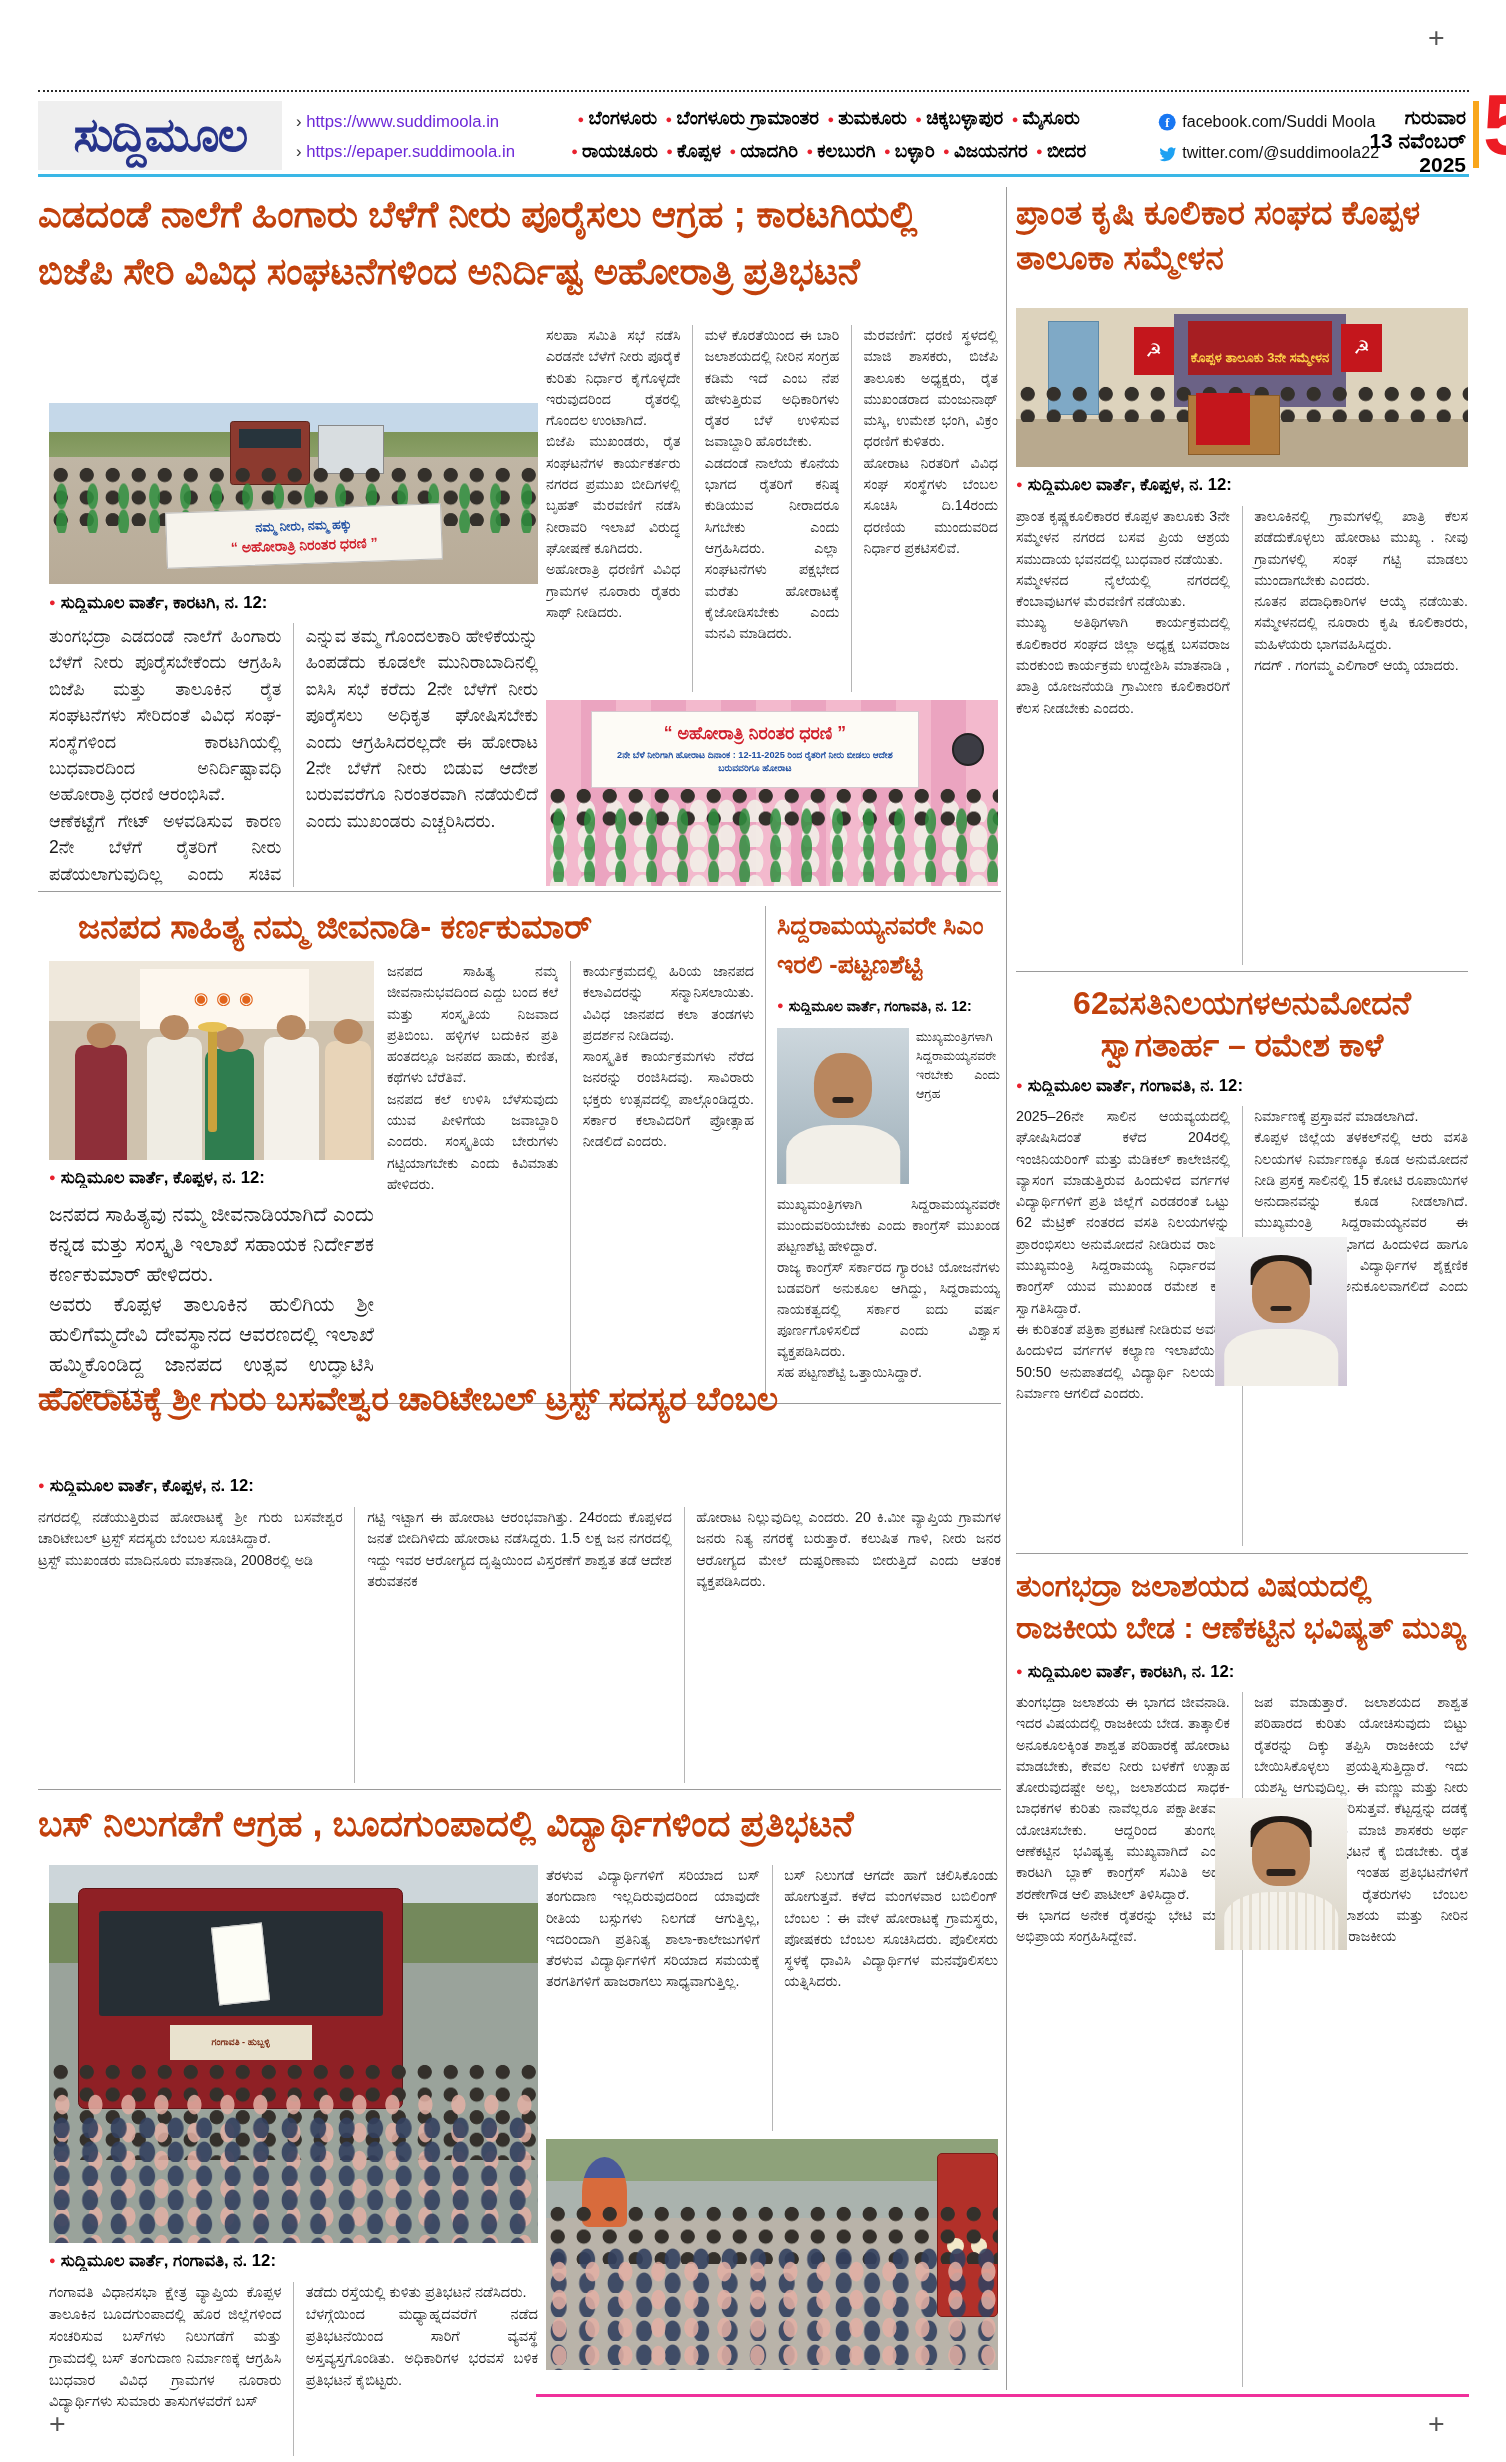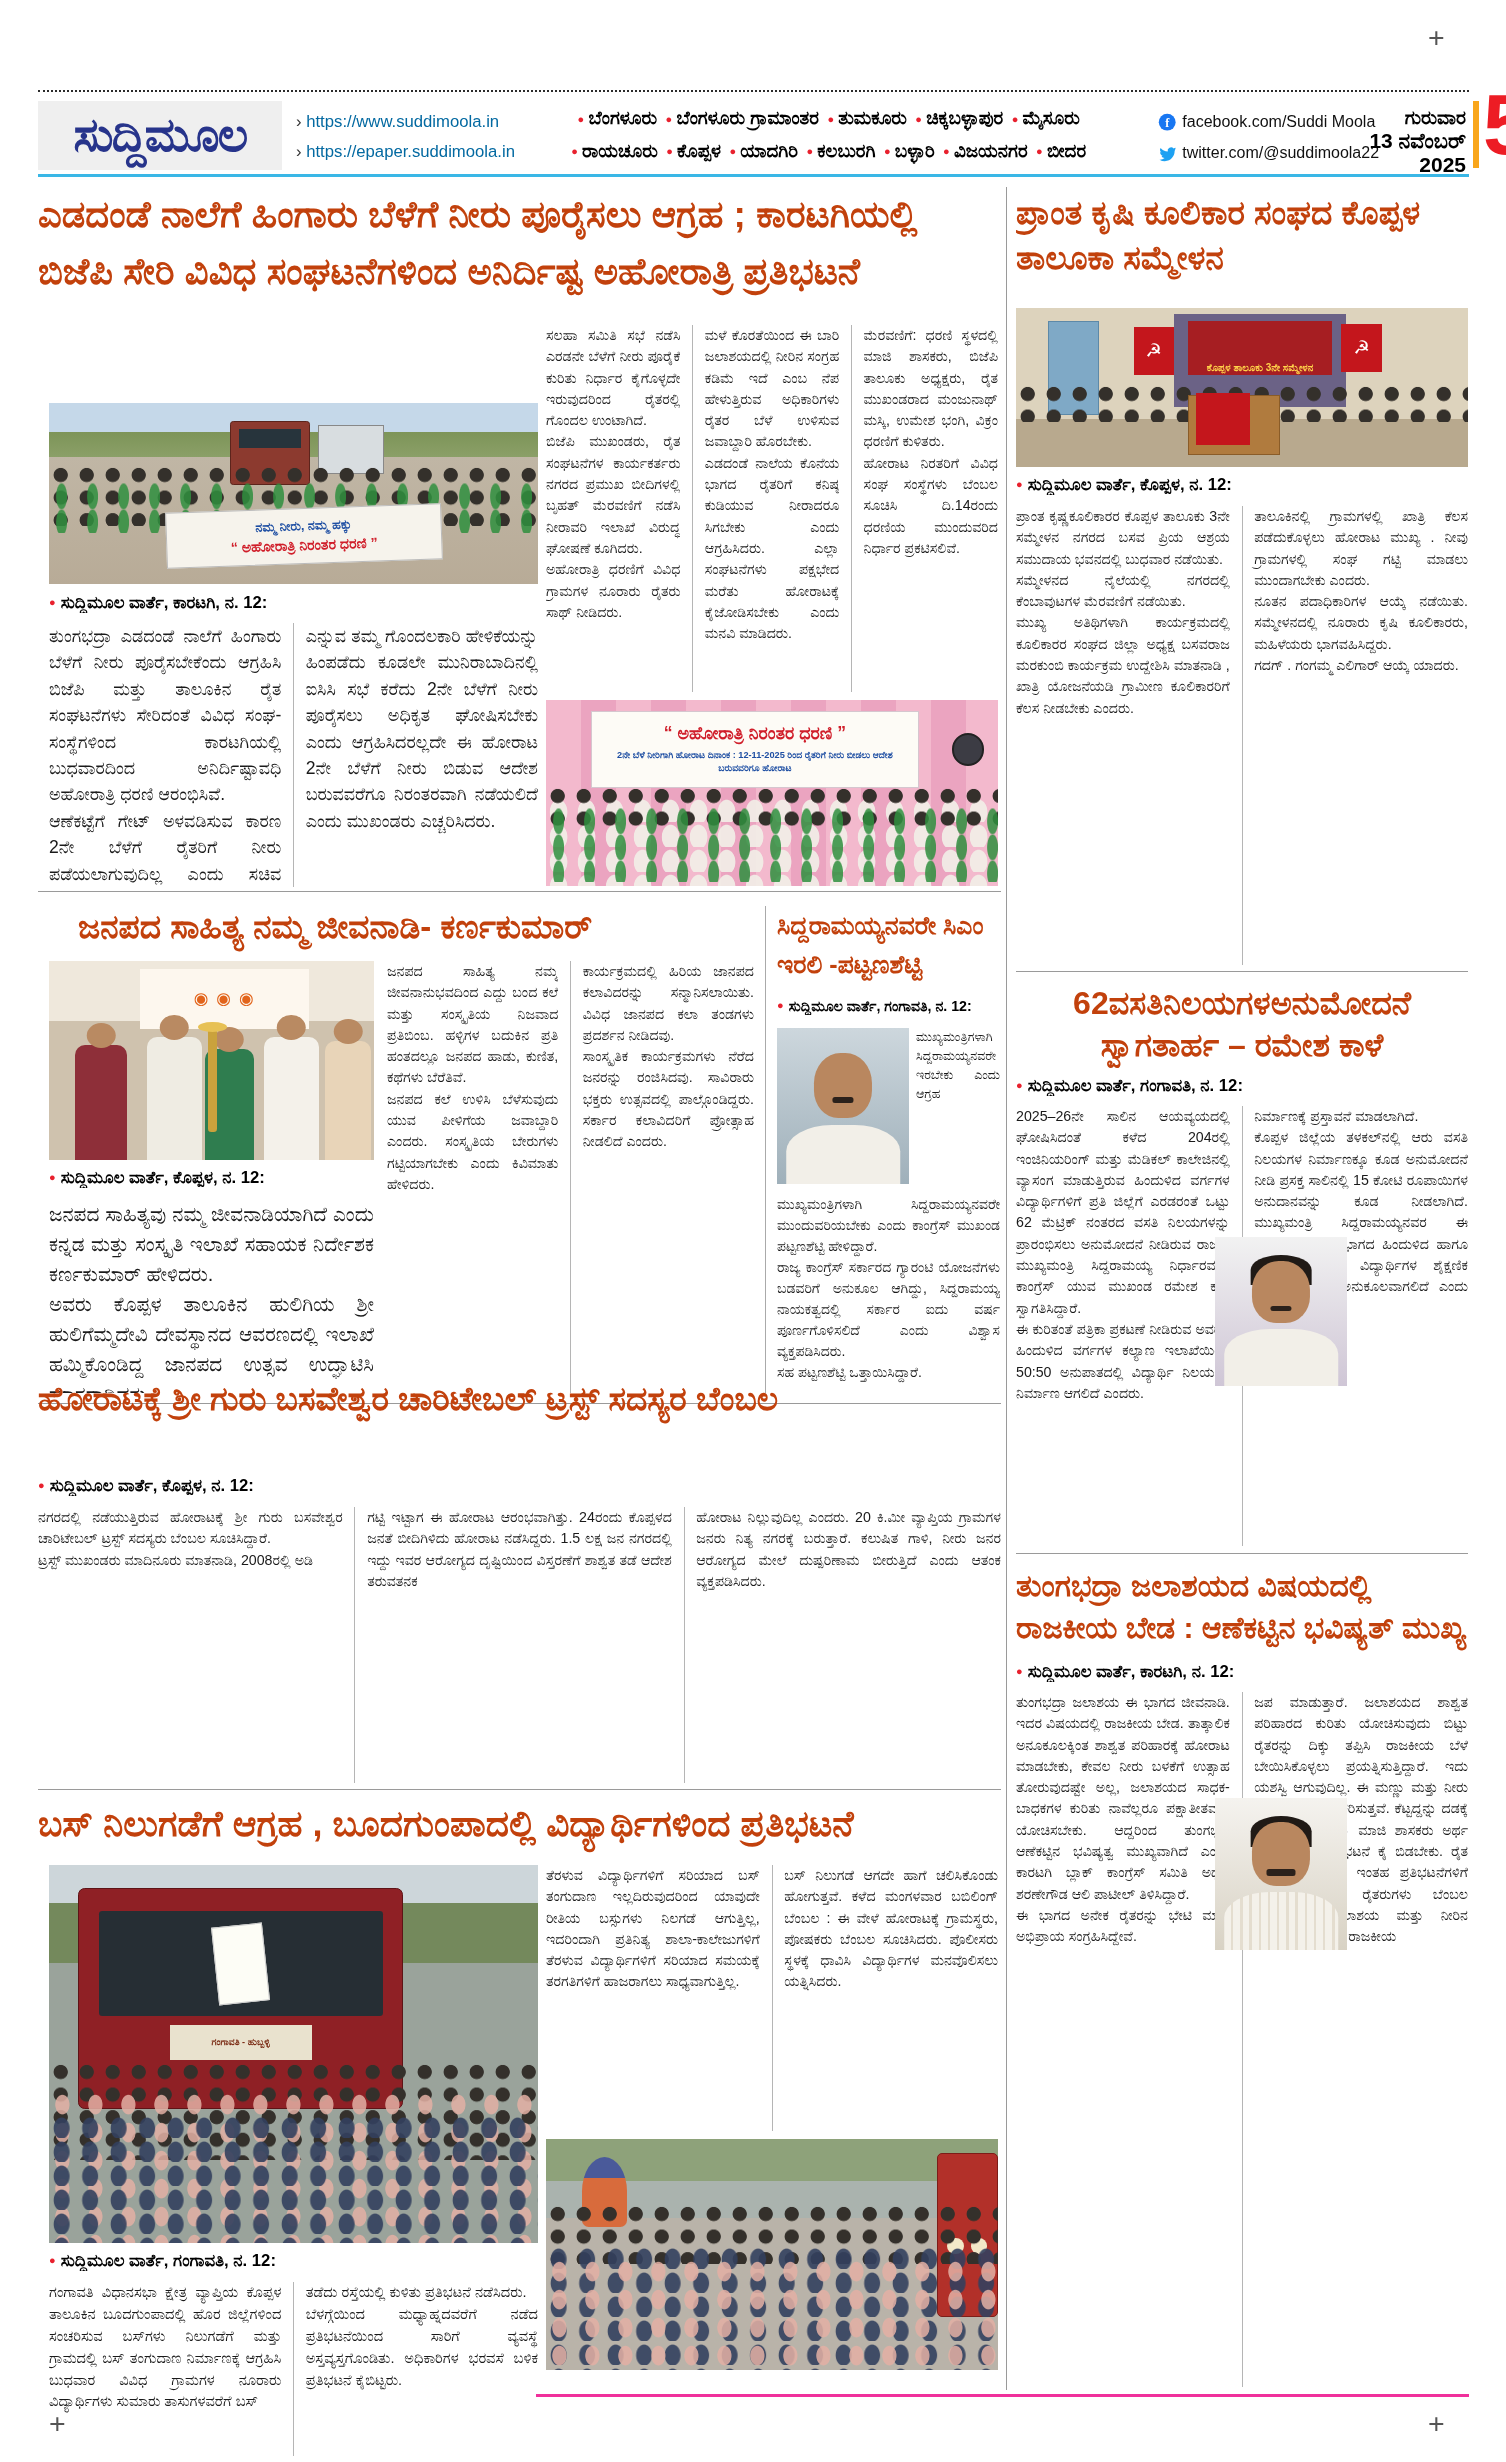--- a/index.html
+++ b/index.html
@@ -9,21 +9,21 @@
   .crop{position:absolute;font-size:28.5px;font-weight:300;color:#555;line-height:1;}
   .dotted{position:absolute;border-top:2.5px dotted #2b2b2b;}
   .bluerule{position:absolute;height:3.3px;background:#3ab7e6;}
   .grayrule{position:absolute;border-top:1.7px solid #9a9a9a;}
   .vdiv{position:absolute;border-left:1.7px solid #9a9a9a;}
   .pinkrule{position:absolute;height:3.3px;background:#f0309b;}
 
   
   .logo-box{position:absolute;display:flex;align-items:center;justify-content:center;background:#efefef;}
   .logo-text{font-size:47px;font-weight:800;color:#27348b;letter-spacing:-1.7px;}
-  .urls{position:absolute;font-size:16.7px;line-height:1.75;color:#0369a1;}
+  .urls{position:absolute;font-size:16.7px;line-height:1.75;color:#6d28d9;}
   .urls .u::before{content:"› ";color:#333;}
   .cities{position:absolute;text-align:center;font-size:18.4px;font-weight:700;line-height:1.75;color:#000;}
   .city{white-space:nowrap;margin-top:8px;}
   .city::before{content:"●";color:#e8212e;font-size:11px;vertical-align:1.7px;margin:0 4.2px 0 8.4px;}
   .social{position:absolute;font-size:16px;line-height:1.9;color:#111;}
   .social .row{display:flex;align-items:center;gap:5.9px;}
   .datebox{position:absolute;text-align:right;font-weight:700;color:#000;}
   .datebox .day{font-size:19px;}
   .datebox .dt{font-size:21px;}
   .orangebar{position:absolute;background:#f9a61b;}
@@ -60,21 +60,21 @@
   .ph-stage{background:repeating-linear-gradient(90deg,#f3b9cd 0 35px,#eba4c0 35px 70px);}
   .ph-stage .sb{position:absolute;left:10%;top:6%;width:72%;height:40%;background:#fdfbf6;border:0.8px solid #d5c6cf;
       display:flex;flex-direction:column;align-items:center;justify-content:center;gap:5px;}
   .ph-stage .sb .t{color:#d01e2a;font-weight:800;font-size:17.6px;white-space:nowrap;}
   .ph-stage .sb .s{color:#1f4fa3;font-weight:700;font-size:9.2px;text-align:center;line-height:1.4;width:92%;}
   .ph-stage .fan{position:absolute;right:3%;top:18%;width:28.5px;height:28.5px;border-radius:50%;background:#3c3c44;border:2.5px solid #222;}
   .ph-meeting{background:linear-gradient(180deg,#ddd3bd 0 70%,#b8a98e 70% 100%);}
   .ph-meeting .door{position:absolute;left:7%;top:8%;width:11%;height:58%;background:#7fa9c6;border:1.7px solid #5d89a8;}
   .ph-meeting .bd{position:absolute;left:35%;top:4%;width:38%;height:58%;background:#6b6286;}
   .ph-meeting .bn{position:absolute;left:38%;top:8%;width:32%;height:34%;background:#a61e22;display:flex;align-items:flex-end;justify-content:center;}
-  .ph-meeting .bn span{color:#ffd24a;font-size:10px;font-weight:700;padding-bottom:1px;white-space:nowrap;}
+  .ph-meeting .bn span{color:#ffd24a;font-size:13px;font-weight:700;padding-bottom:9px;white-space:nowrap;}
   .ph-meeting .flag{position:absolute;width:9%;height:30%;background:#c4161c;display:flex;align-items:center;justify-content:center;color:#fff;font-size:18.4px;}
   .ph-meeting .desk{position:absolute;left:38%;top:55%;width:20%;height:36%;background:#b07b3e;border:1.7px solid #8a5c28;}
   .ph-meeting .desk .cloth{position:absolute;left:8%;top:-6%;width:60%;height:90%;background:#c4161c;}
   .ph-lamp{background:linear-gradient(180deg,#efe8dc 0 30%,#cfc2ae 30% 100%);}
   .ph-lamp .bn{position:absolute;left:28%;top:4%;width:52%;height:30%;background:#fdf7ee;display:flex;align-items:center;justify-content:center;}
   .ph-lamp .bn .o{color:#e2641b;font-weight:800;font-size:16.7px;letter-spacing:1.7px;filter:blur(0.3px);}
   .person{position:absolute;border-radius:10px 10px 0 0;}
   .person::before{content:"";position:absolute;left:50%;top:-22px;transform:translateX(-50%);
       width:28.5px;height:25px;border-radius:50%;background:#b98a62;}
   .ph-lamp .lamp{position:absolute;left:49%;top:34%;width:8.4px;height:52%;background:#caa23c;border-radius:3.3px;}

